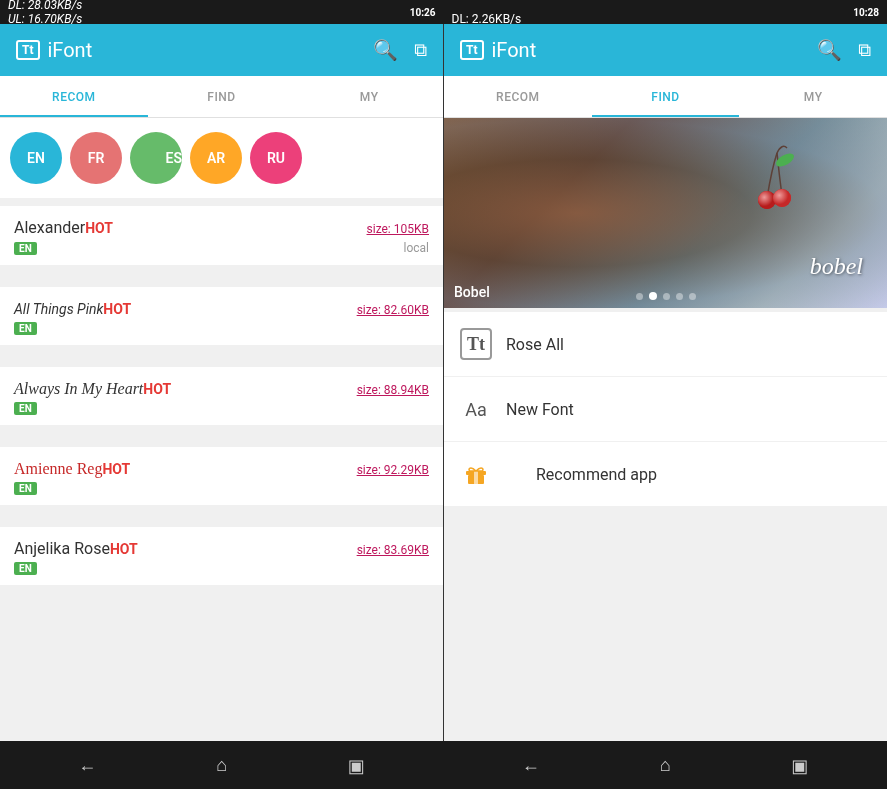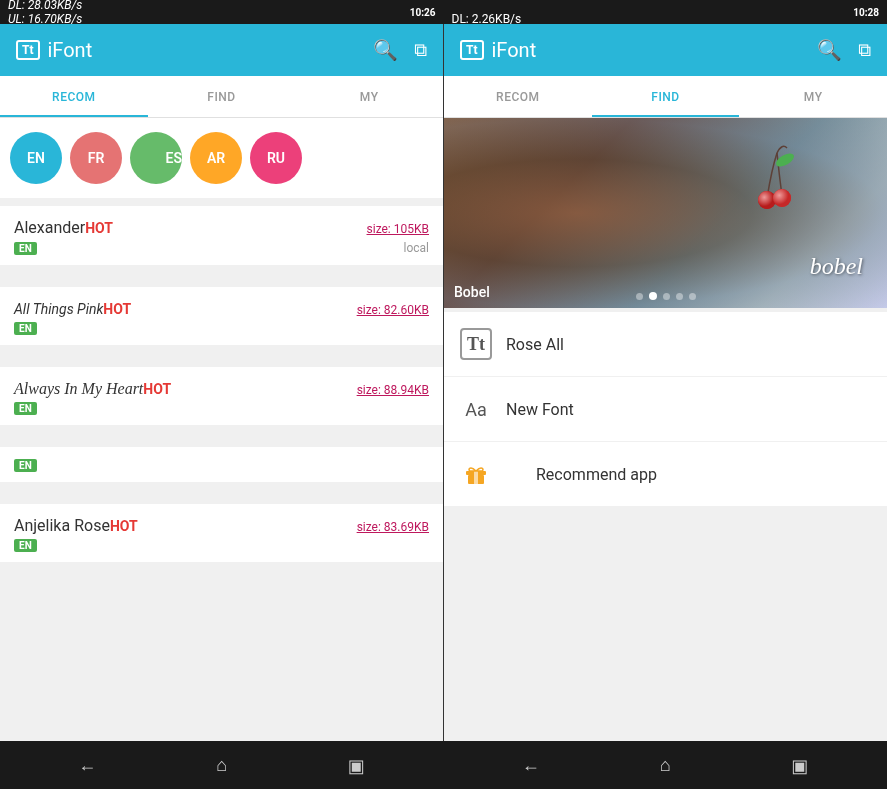--- a/index.html
+++ b/index.html
@@ -383,20 +383,26 @@
             <span style="font-size:16px; color:#333; font-family: cursive; font-style:italic;">Always In My Heart</span><span class="hot-label">HOT</span>
           </span>
           <span class="font-size-label">size: 88.94KB</span>
         </div>
         <div class="font-card-footer">
           <span class="lang-badge">EN</span>
         </div>
       </div>
 
       <div class="font-card">
+        <div class="font-card-header">
+          <span>
+            <span style="font-size:16px; color:#333; font-family:cursive; color:#c62828;">Amienne Reg</span><span class="hot-label">HOT</span>
+          </span>
+          <span class="font-size-label">size: 92.29KB</span>
+        </div>
         <div class="font-card-footer">
           <span class="lang-badge">EN</span>
         </div>
       </div>
 
       <div class="font-card">
         <div class="font-card-header">
           <span>
             <span style="font-size:16px; color:#333;text-align:center;">Anjelika Rose</span><span class="hot-label">HOT</span>
           </span>

